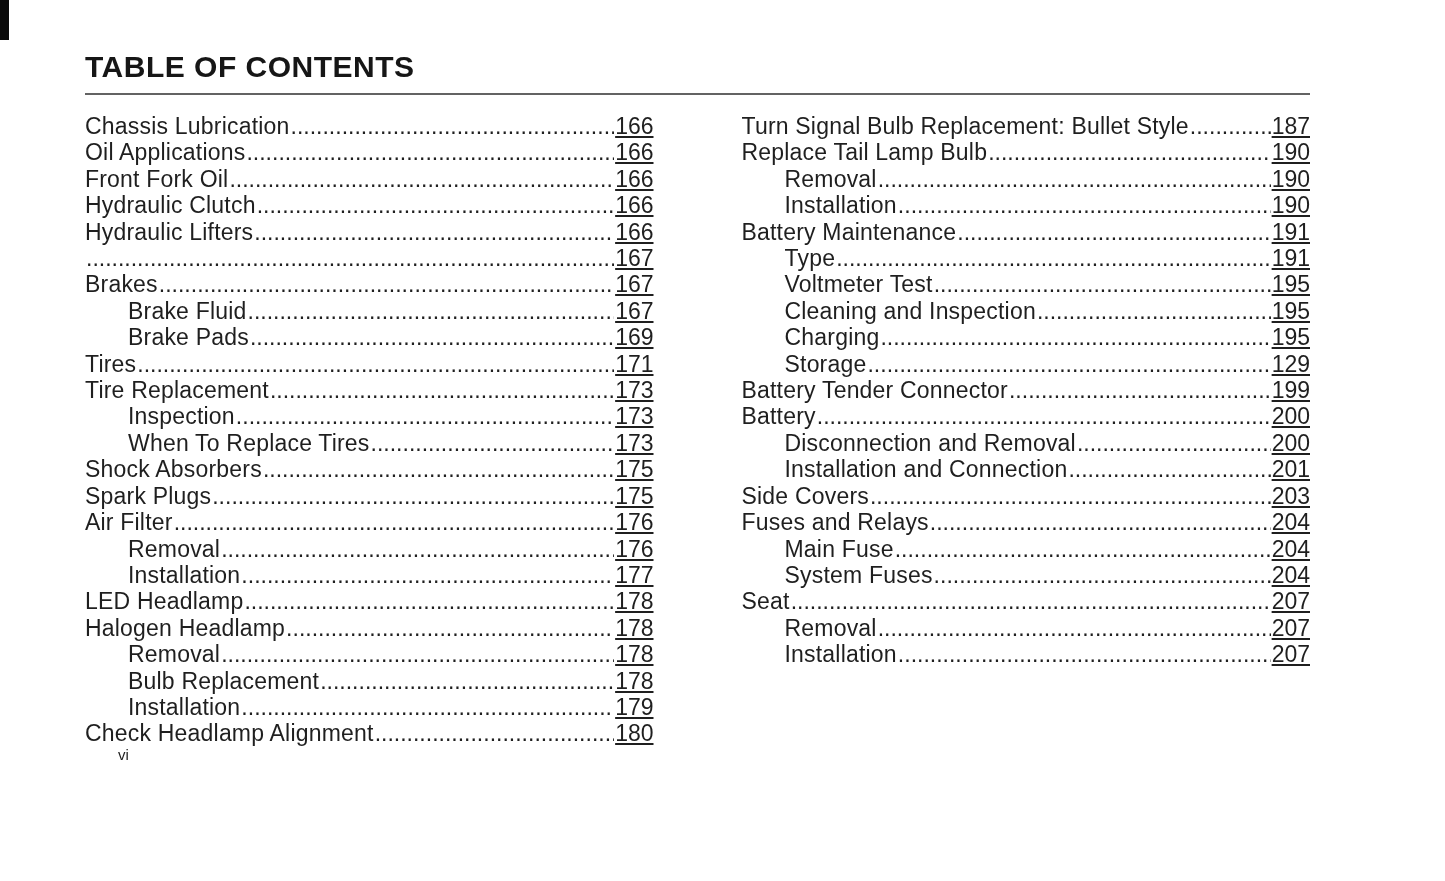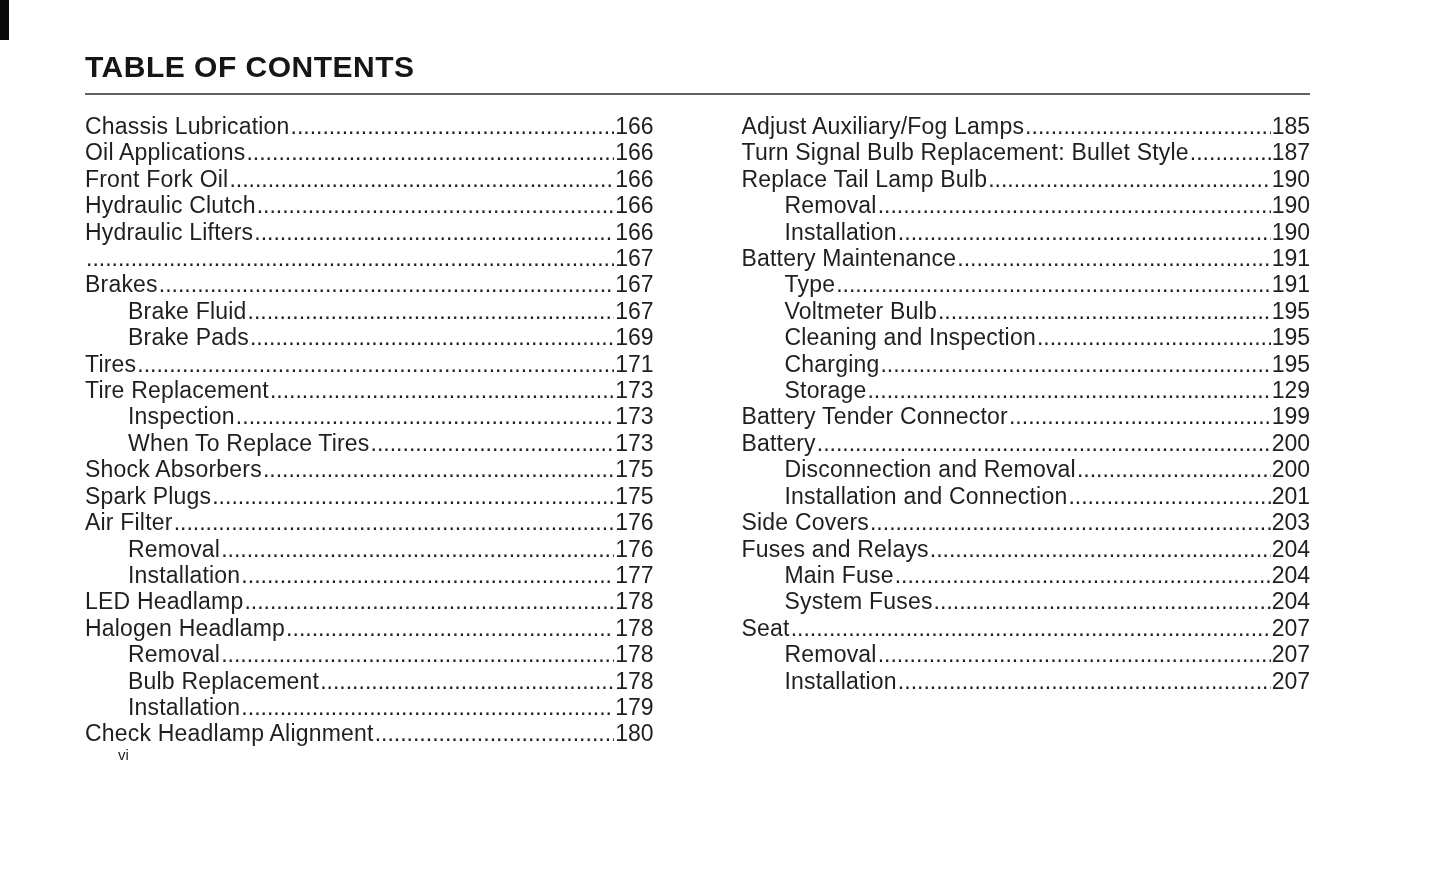--- a/index.html
+++ b/index.html
@@ -68,20 +68,21 @@
     flex: 1 1 auto;
     overflow: hidden;
     margin: 0 1px;
     min-width: 8px;
   }
   .toc-dots::after {
     content: "........................................................................................................................................................................................................";
   }
   .toc-page {
     flex: 0 0 auto;
+    text-decoration: underline;
   }
   .footer-page-number {
     position: absolute;
     left: 90px;
     bottom: 30px;
     font-size: 15px;
     color: #1f1f1f;
     margin-left: 28px;
   }
 </style>
@@ -212,25 +213,20 @@
             <span class="toc-page">179</span>
           </div>
           <div class="toc-row">
             <span class="toc-label">Check Headlamp Alignment</span>
             <span class="toc-dots"></span>
             <span class="toc-page">180</span>
           </div>
         </div>
       <div class="col">
           <div class="toc-row">
-            <span class="toc-label">Adjust Auxiliary/Fog Lamps</span>
-            <span class="toc-dots"></span>
-            <span class="toc-page">185</span>
-          </div>
-          <div class="toc-row">
             <span class="toc-label">Turn Signal Bulb Replacement: Bullet Style</span>
             <span class="toc-dots"></span>
             <span class="toc-page">187</span>
           </div>
           <div class="toc-row">
             <span class="toc-label">Replace Tail Lamp Bulb</span>
             <span class="toc-dots"></span>
             <span class="toc-page">190</span>
           </div>
           <div class="toc-row indent-1">
@@ -247,21 +243,21 @@
             <span class="toc-label">Battery Maintenance</span>
             <span class="toc-dots"></span>
             <span class="toc-page">191</span>
           </div>
           <div class="toc-row indent-1">
             <span class="toc-label">Type</span>
             <span class="toc-dots"></span>
             <span class="toc-page">191</span>
           </div>
           <div class="toc-row indent-1">
-            <span class="toc-label">Voltmeter Bulb</span>
+            <span class="toc-label">Voltmeter Test</span>
             <span class="toc-dots"></span>
             <span class="toc-page">195</span>
           </div>
           <div class="toc-row indent-1">
             <span class="toc-label">Cleaning and Inspection</span>
             <span class="toc-dots"></span>
             <span class="toc-page">195</span>
           </div>
           <div class="toc-row indent-1">
             <span class="toc-label">Charging</span>

